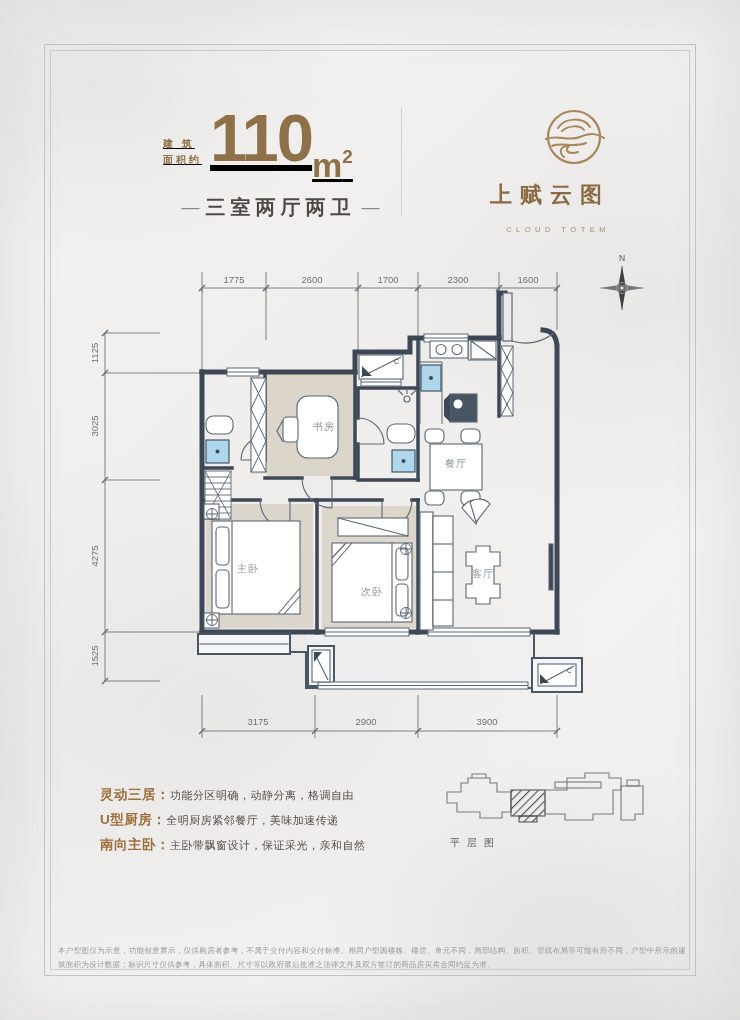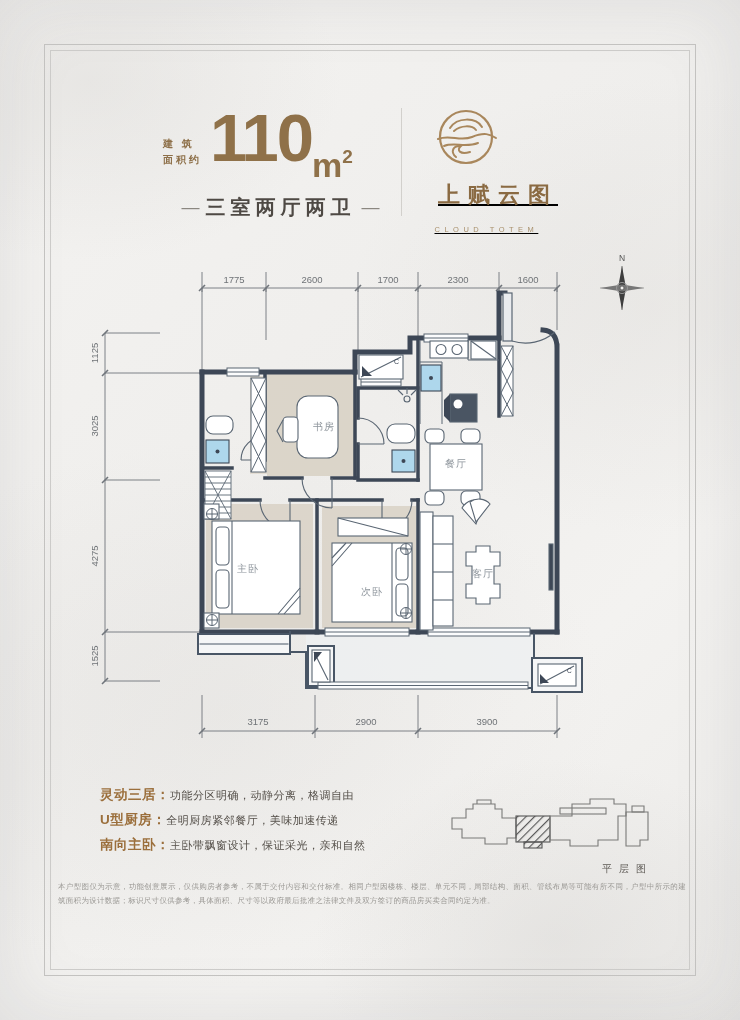--- a/index.html
+++ b/index.html
@@ -12,50 +12,50 @@
       radial-gradient(400px 300px at 75% 92%, rgba(208,206,203,.35), rgba(208,206,203,0) 60%),
       linear-gradient(135deg,#f4f3f1 0%,#efeeec 45%,#f3f2f0 70%,#ecebe9 100%);
     box-shadow: inset 0 0 70px rgba(90,90,95,.12);
   }
   .frame{position:absolute;border:1px solid #c3c2c0;pointer-events:none;}
   .frame.outer{left:44px;top:44px;right:44px;bottom:44px;}
   .frame.inner{left:50px;top:50px;right:50px;bottom:50px;border-color:#cccbc9;}
 
   
   .hero{position:absolute;left:163px;top:106px;width:235px;}
-  .hero-row{display:flex;align-items:flex-start;}
+  .hero-row{display:flex;align-items:flex-start;text-decoration:underline;}
   .area-prefix{margin-top:30px;margin-right:8px;color:#8d6f48;font-size:10px;font-weight:bold;
     letter-spacing:3px;line-height:1.6;white-space:nowrap;}
   .big-num{font-size:67px;font-weight:bold;color:#8f7149;line-height:.95;letter-spacing:-2px;}
   .unit{font-size:34px;font-weight:bold;color:#8f7149;margin-top:40px;}
   .unit sup{font-size:19px;vertical-align:14px;}
   .subtitle{margin-top:9px;display:flex;align-items:center;justify-content:center;
     color:#4e4944;font-size:20px;font-weight:bold;letter-spacing:5px;white-space:nowrap;}
   .subtitle .dash{color:#8b8780;font-weight:normal;margin:0 6px;font-size:18px;letter-spacing:0;}
 
   .divider{position:absolute;left:401px;top:108px;width:1px;height:108px;background:#d2d0cc;}
 
   
-  .logo{position:absolute;left:430px;top:104px;width:180px;text-align:left;text-decoration:underline;}
+  .logo{position:absolute;left:430px;top:104px;width:180px;text-align:right;}
   .logo-cn{margin-top:4px;font-family:"DejaVu Serif","Liberation Serif",serif;font-weight:bold;
     font-size:22px;color:#8a6a42;letter-spacing:8px;text-indent:8px;}
   .logo-en{margin-top:15px;font-size:7.5px;color:#a8906c;letter-spacing:4.5px;text-indent:4.5px;}
 
   
   .features{position:absolute;left:100px;top:786px;width:350px;}
   .feat-row{display:flex;align-items:baseline;margin-bottom:7px;white-space:nowrap;}
   .feat-title{color:#9b6f3c;font-size:13.5px;font-weight:bold;letter-spacing:.5px;}
   .feat-desc{color:#55504a;font-size:11px;letter-spacing:.5px;font-family:Liberation Serif, serif;}
 
   
-  .locator{position:absolute;left:443px;top:792px;width:210px;text-align:right;}
+  .locator{position:absolute;left:443px;top:766px;width:210px;text-align:left;}
   .locator-caption{margin-top:4px;font-size:10px;color:#5c5853;letter-spacing:7px;text-indent:7px;}
 
   
-  .disclaimer{position:absolute;left:58px;top:880px;width:628px;font-size:7.5px;line-height:1.8;
+  .disclaimer{position:absolute;left:58px;top:944px;width:628px;font-size:7.5px;line-height:1.8;
     color:#9a9894;letter-spacing:.3px;text-align:justify;}
 
   svg text{font-family:"Liberation Sans",sans-serif;}
 </style>
 </head>
 <body>
 
 <div class="page">
   <div class="frame outer"></div>
   <div class="frame inner"></div>

